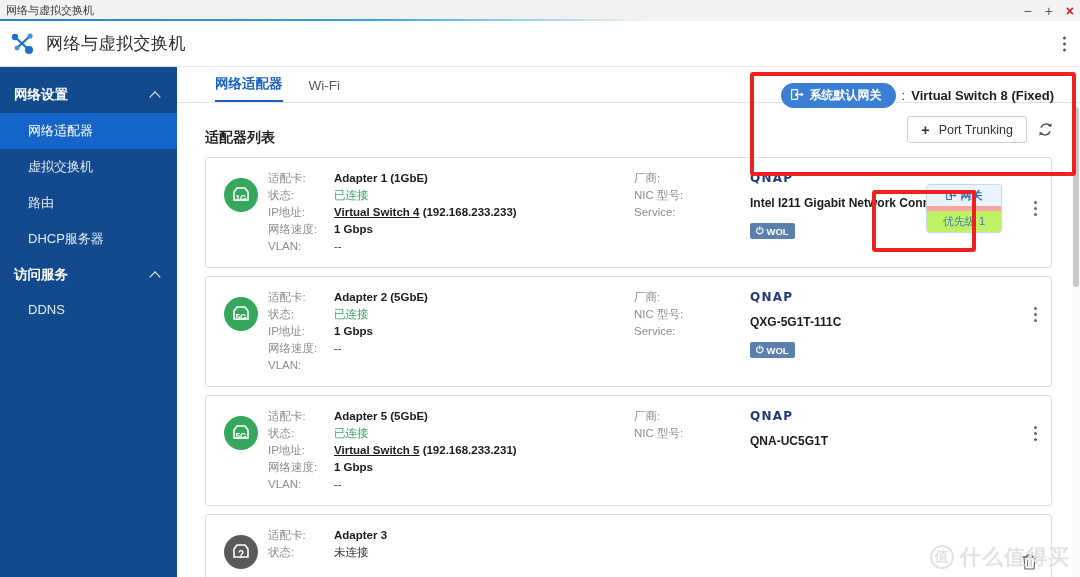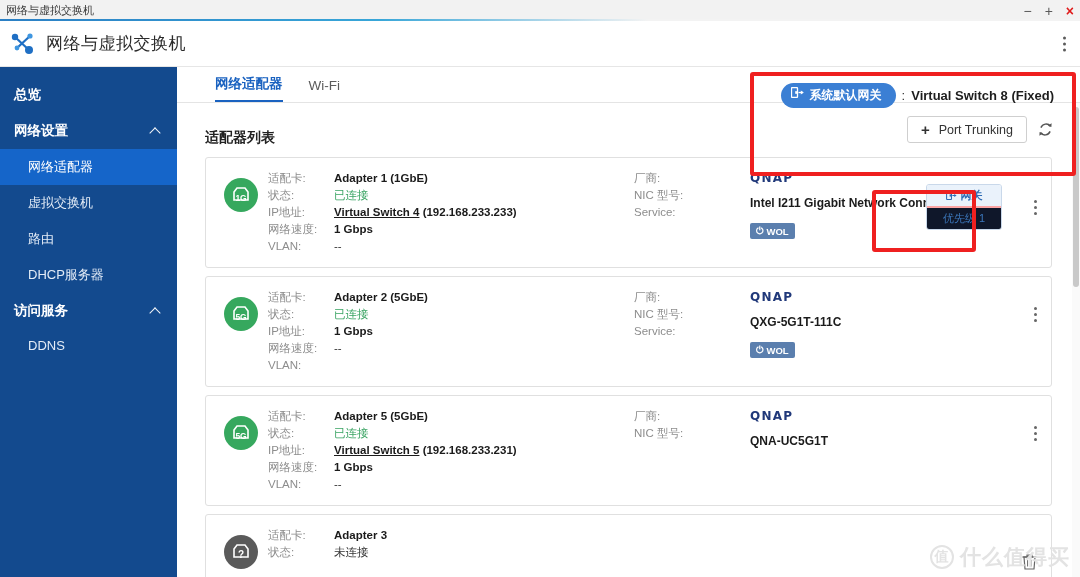--- a/index.html
+++ b/index.html
@@ -95,21 +95,21 @@
   
   .gw-strip {
     position: absolute; right: 14px; top: 6px;
     display: flex; flex-direction: column; align-items: flex-end; gap: 8px;
     padding: 10px 12px 8px 12px;
   }
   .gw-row { display: flex; align-items: center; gap: 6px; }
   .gw-pill {
     background: #3b7fd4; color: #fff; font-size: 12px; font-weight: 700;
     border-radius: 14px; padding: 4px 14px 4px 10px;
-    display: flex; gap: 6px; cursor: pointer;
+    display: flex; align-items: center; gap: 6px; cursor: pointer;
   }
   .gw-colon { font-size: 13px; color:#333; }
   .gw-target { font-size: 13px; font-weight: 700; color: #1d1d1d; }
   .gw-row2 { display: flex; align-items: center; gap: 10px; }
   .pt-btn {
     border: 1px solid #cfcfcf; background: #fff; border-radius: 3px;
     font-size: 12.5px; color: #333; padding: 5px 13px;
     display: flex; align-items: center; gap: 9px; cursor: pointer;
   }
   .pt-plus { font-size: 15px; font-weight: 700; line-height: 1; }
@@ -176,22 +176,22 @@
   }
   .gw-card-box {
     border: 1px solid #c9d8ea; border-radius: 3px; overflow: hidden;
     width: 76px; text-align: center; cursor: pointer;
   }
   .gw-card-top {
     background: #eaf2fb; color: #2f6cb5; font-size: 11px; font-weight: 600;
     padding: 3px 0; display: flex; align-items: center; justify-content: center; gap: 4px;
   }
   .gw-card-bot {
-    background: #0f172a; color: #3c78bd; font-size: 11px; padding: 3px 0;
-    border-top: 2px solid #fca5a5;
+    background: #bef264; color: #3c78bd; font-size: 11px; padding: 3px 0;
+    border-top: 5px solid #fca5a5;
   }
   .kebab { display: flex; flex-direction: column; gap: 3px; cursor: pointer; padding: 4px; }
   .kebab i { width: 3px; height: 3px; border-radius: 50%; background: #666; display:block; }
   .trash { cursor: pointer; padding: 4px; }
 
   .watermark {
     position: absolute; right: 10px; bottom: 6px;
     font-size: 21px; color: #e3e3e3; font-weight: 700;
     display: flex; align-items: center; gap: 6px; pointer-events: none;
     letter-spacing: 1px;
@@ -237,23 +237,20 @@
     <i></i>
       <i></i>
       <i></i>
   </div>
 </div>
 
 <div class="shell">
 
   <nav class="sidebar">
     <div class="nav-group">
-      <span>总览</span>
-    </div>
-    <div class="nav-group">
       <span>网络设置</span>
       <span class="chev"></span>
     </div>
     <div class="nav-item active">
       <span>网络适配器</span>
     </div>
     <div class="nav-item">
       <span>虚拟交换机</span>
     </div>
     <div class="nav-item">

